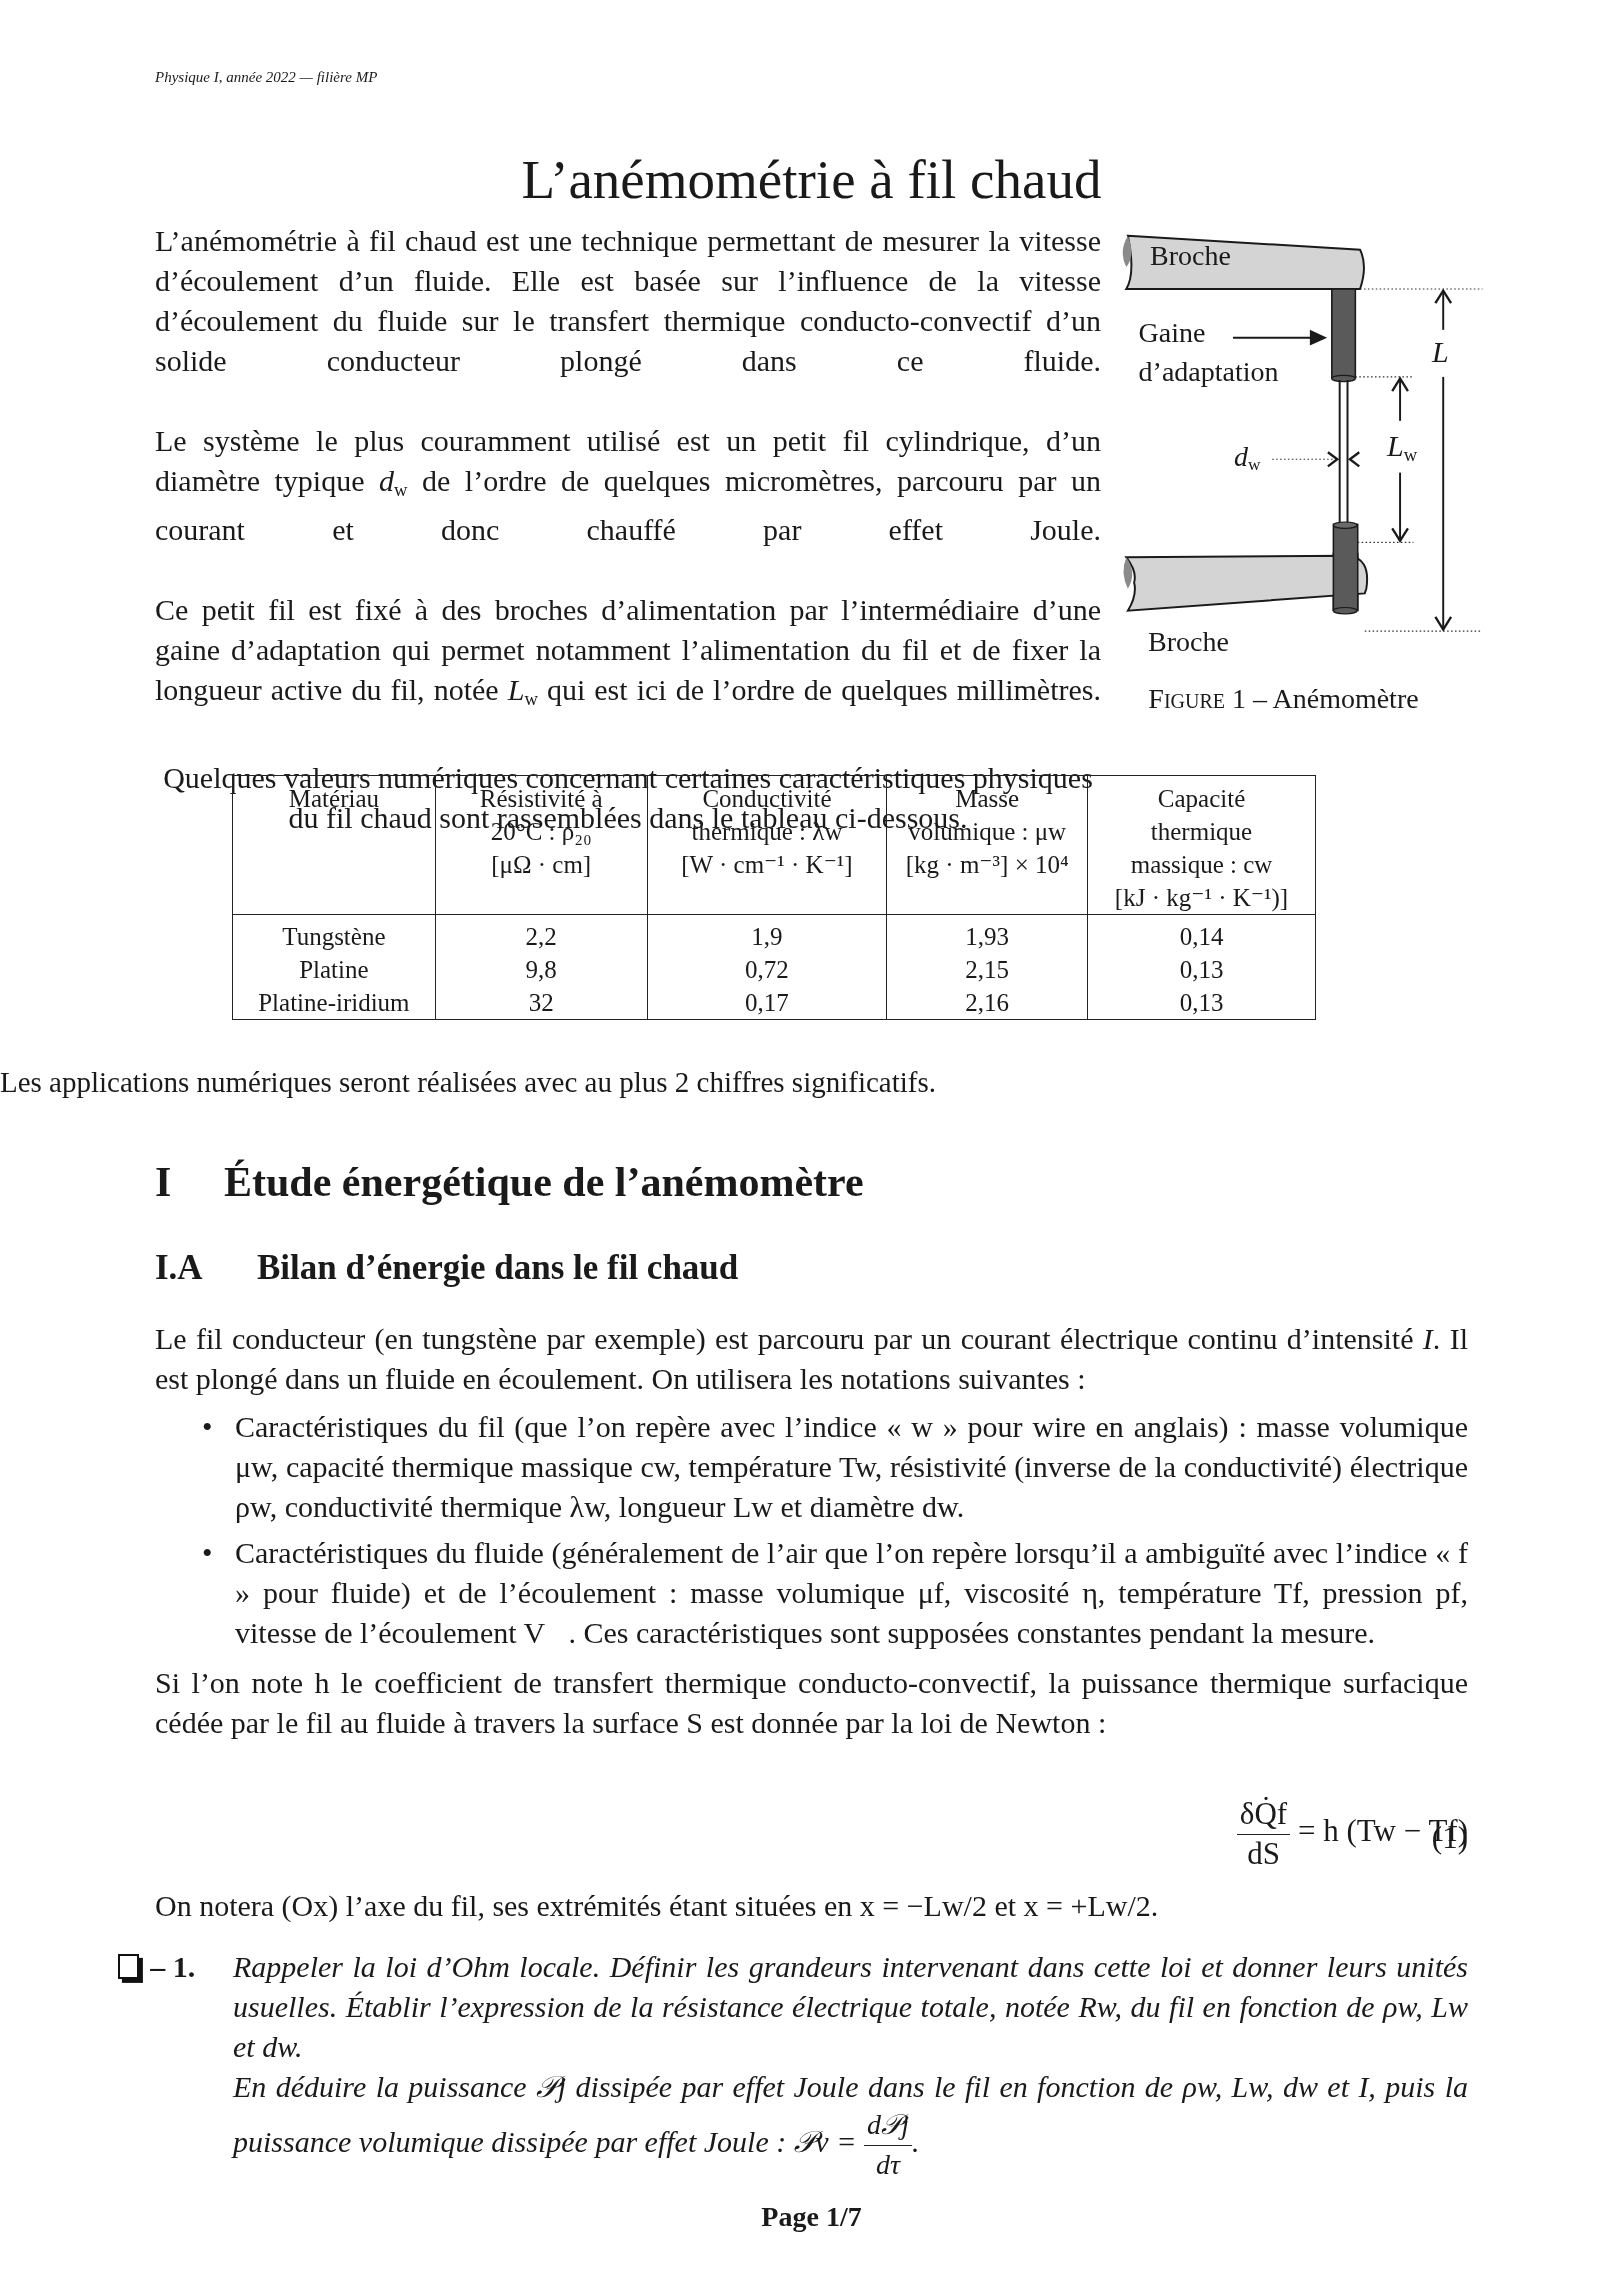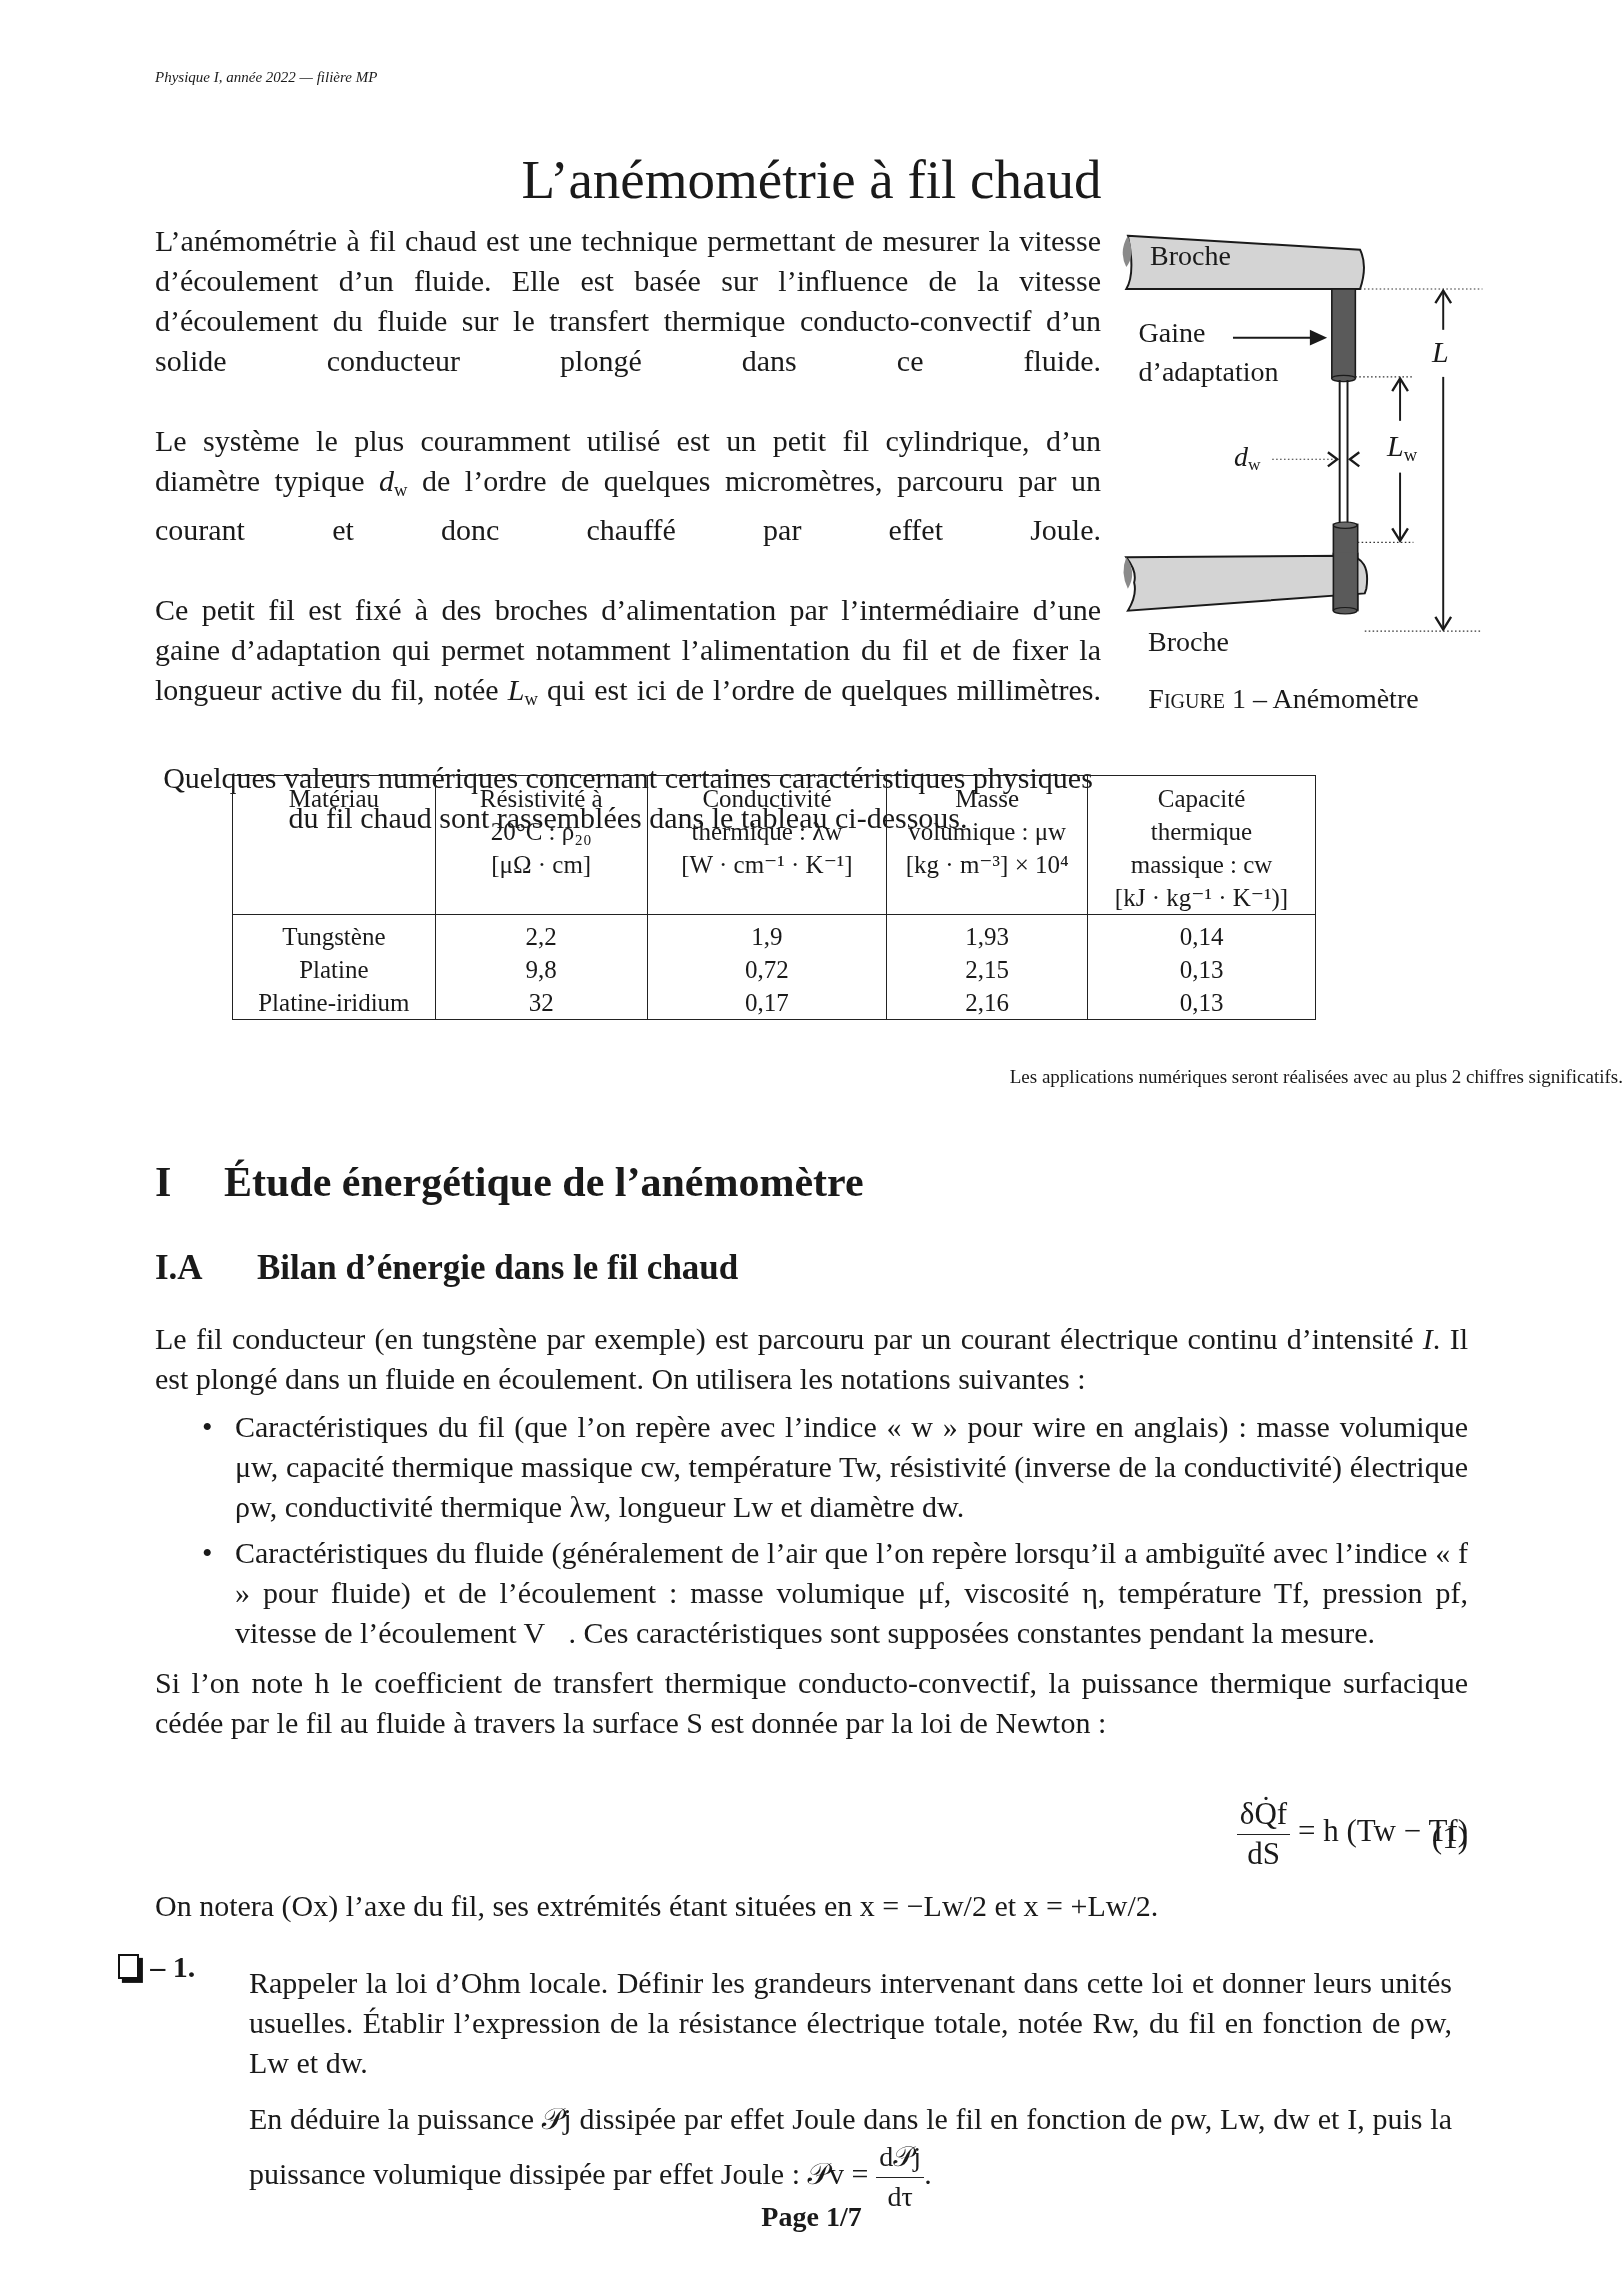--- a/index.html
+++ b/index.html
@@ -23,21 +23,21 @@
   
   table.data { position: absolute; left: 232px; top: 775px; border-collapse: collapse;
                font-size: 25px; line-height: 33px; }
   table.data td, table.data th { border-left: 1.6px solid #222; border-right: 1.6px solid #222;
                text-align: center; padding: 0 9.4px; font-weight: normal; vertical-align: top; }
   table.data thead tr th { border-top: 1.6px solid #222; border-bottom: 1.6px solid #222; padding-top: 6.3px; height: 132px; }
   table.data tbody tr:last-child td { border-bottom: 1.6px solid #222; padding-bottom: 0; }
   table.data tbody tr:first-child td { padding-top: 4.7px; }
   .col0 { width: 183px; } .col1 { width: 192px; } .col2 { width: 220px; } .col3 { width: 181px; } .col4 { width: 208px; }
 
-  .note { left: 0; width: 1623px; top: 1066px; text-align: right; font-size: 19px; }
+  .note { left: 0; width: 1623px; top: 1066px; text-align: left; font-size: 29px; }
   .h1 { left: 155px; top: 1158px; font-size: 42px; font-weight: bold; }
   .h1 .num { display: inline-block; width: 69px; }
   .h2 { left: 155px; top: 1248px; font-size: 35px; font-weight: bold; }
   .h2 .num { display: inline-block; width: 102px; }
 
   .body { left: 155px; width: 1313px; font-size: 30px; line-height: 40px; text-align: justify; }
   .body p { margin: 0; }
   .bullets { margin: 0; padding: 0; list-style: none; }
   .bullets li { position: relative; padding-left: 80px; }
   .bullets li .dot { position: absolute; left: 47px; top: 0; }
@@ -46,21 +46,21 @@
   .frac { display: inline-flex; flex-direction: column; align-items: center; vertical-align: middle; }
   .frac .n { padding: 0 3.1px 1.6px; border-bottom: 1.6px solid #222; line-height: 36px; }
   .frac .d { padding: 1.6px 3.1px 0; line-height: 36px; }
   .eqnum { position: absolute; right: 0; top: 23.6px; }
 
   .question { left: 118px; width: 1350px; font-size: 30px; line-height: 40px; }
   .qbox { display: inline-block; width: 17.3px; height: 20.4px; border: 2.4px solid #111;
           box-shadow: 3.9px 3.9px 0 #111; vertical-align: -1.6px; margin-right: 11px; }
   .qlabel { position: absolute; left: 0; top: 0; font-weight: bold; }
   .qtext { margin-left: 115px; text-align: justify; }
-  .qtext p { margin: 16px; }
+  .qtext p { margin: 0; font-style: italic; }
 
   .footer { left: 0; width: 1623px; top: 2201px; text-align: center; font-size: 28px; font-weight: bold; }
 </style>
 </head>
 <body>
 
 <div class="abs header serif">Physique I, année 2022 — filière MP</div>
 
 <div class="abs title serif">L’anémométrie à fil chaud</div>
 

